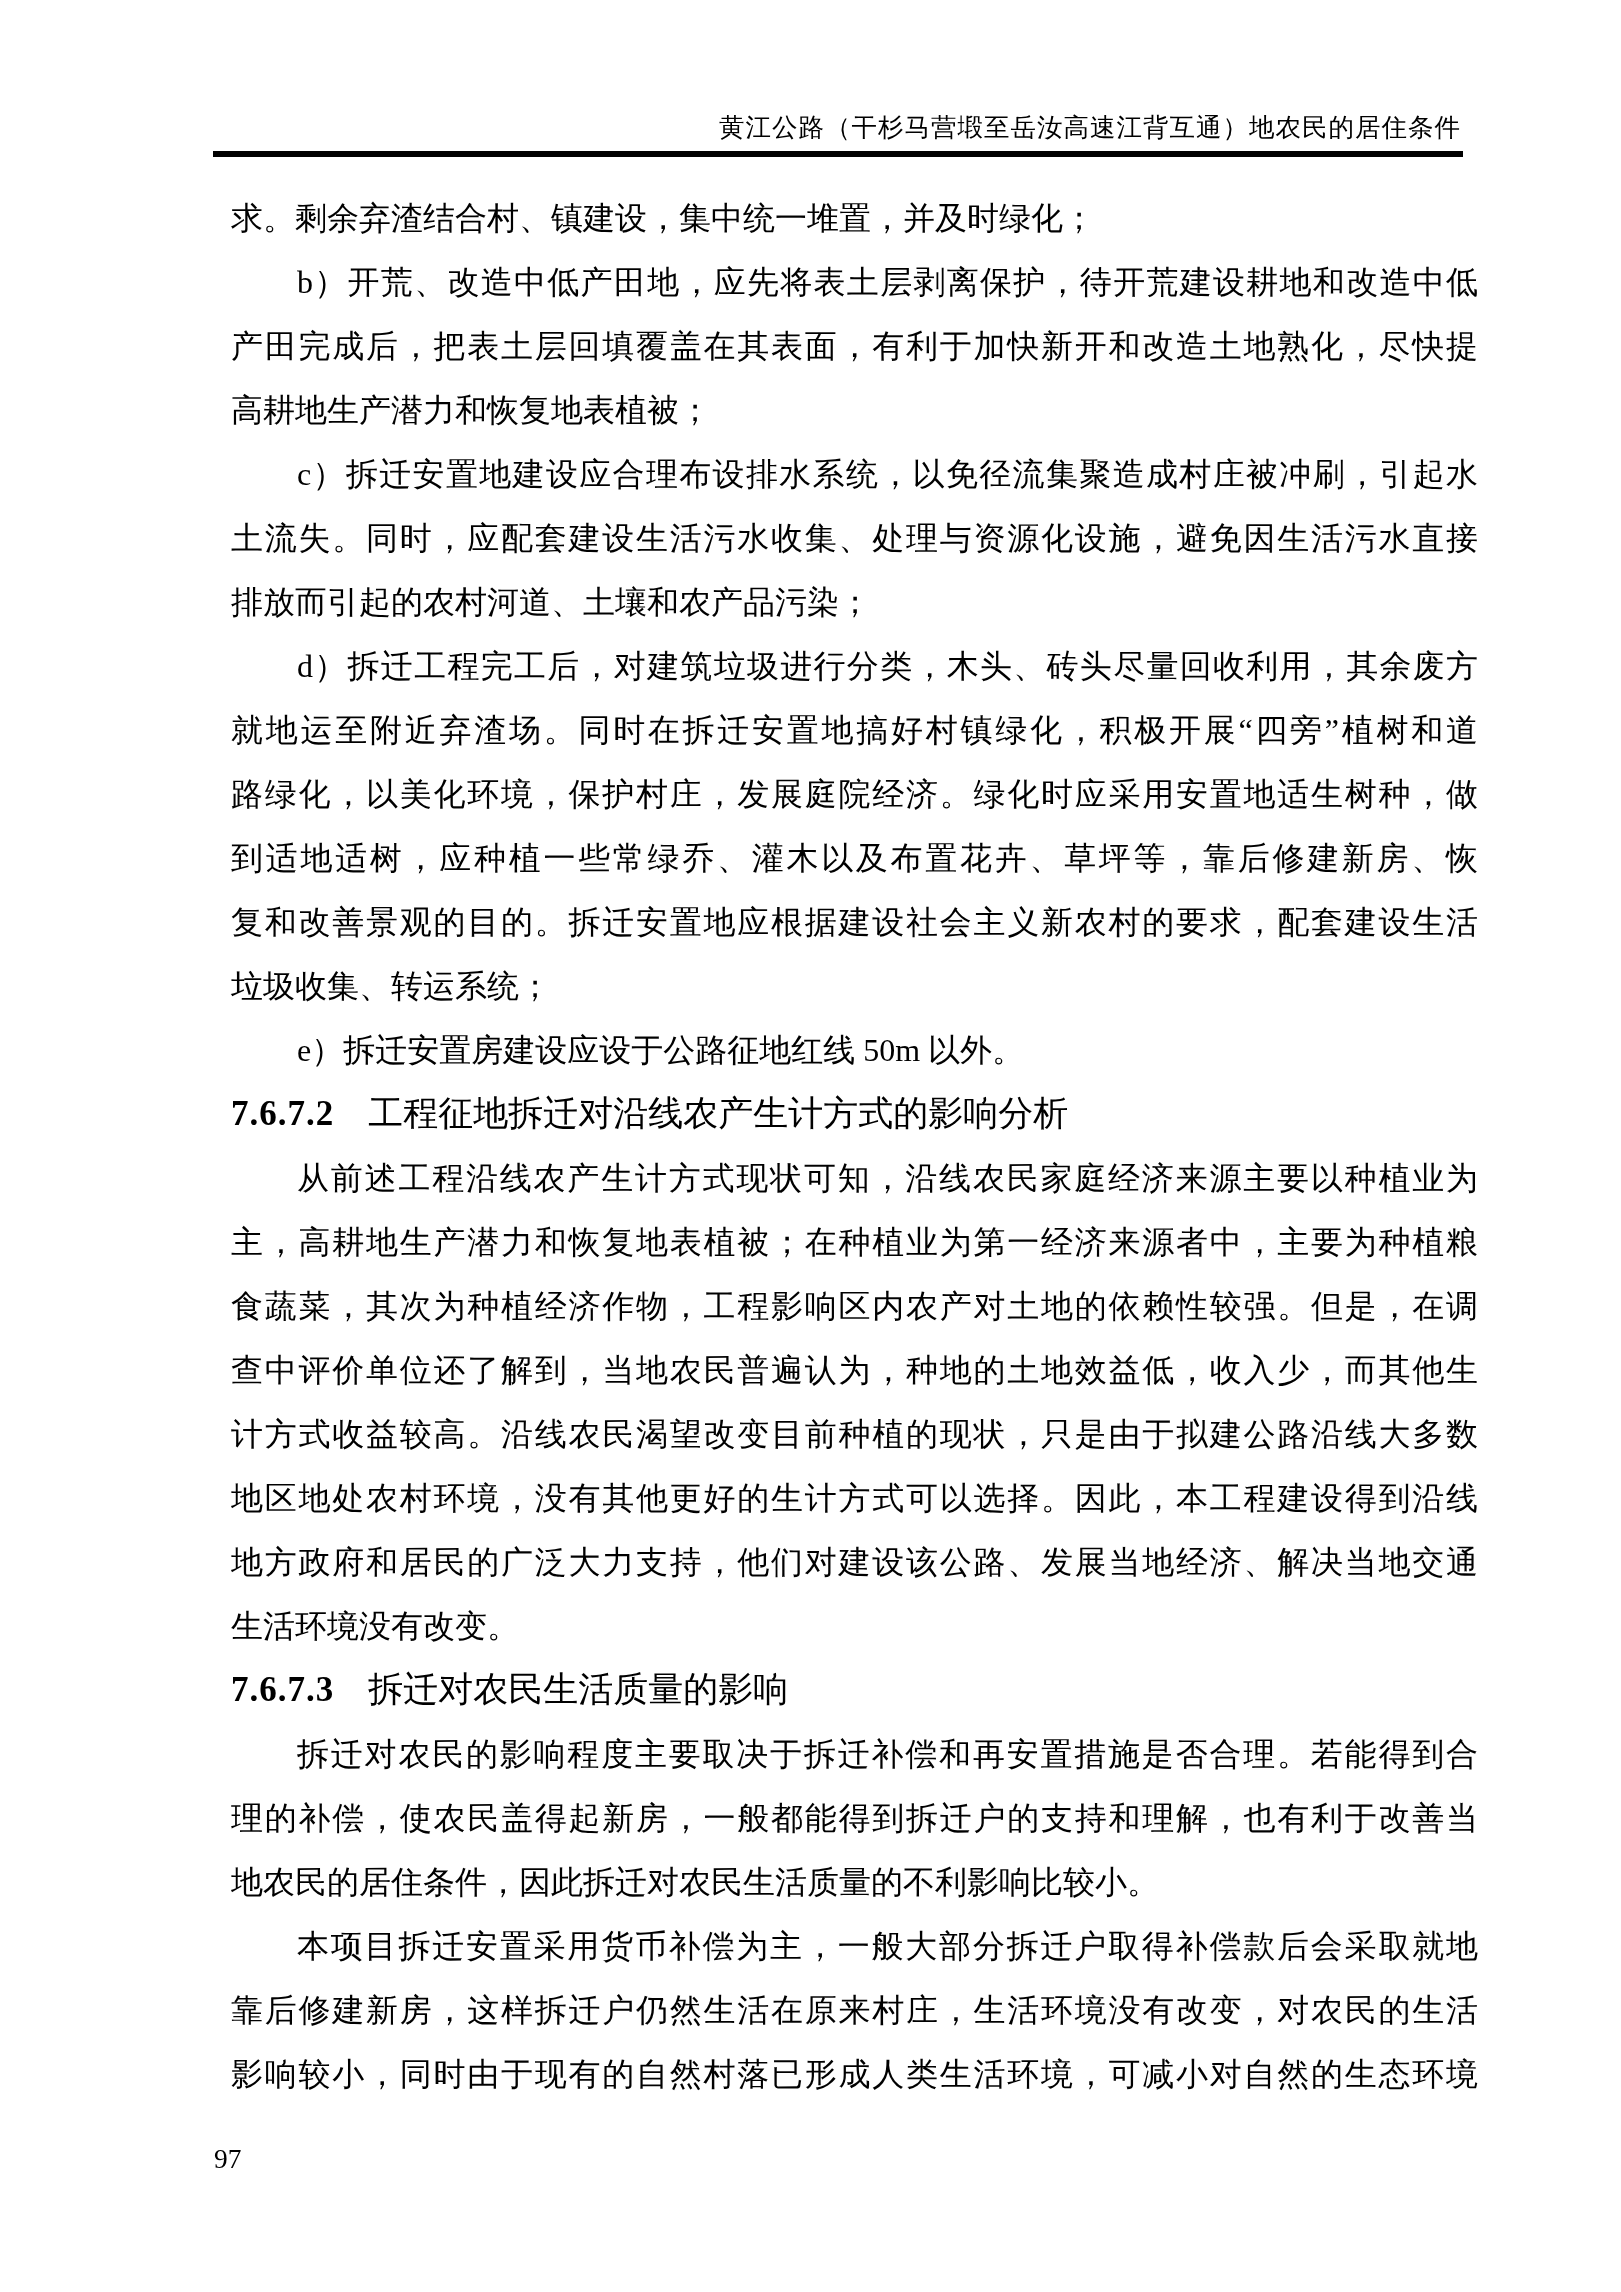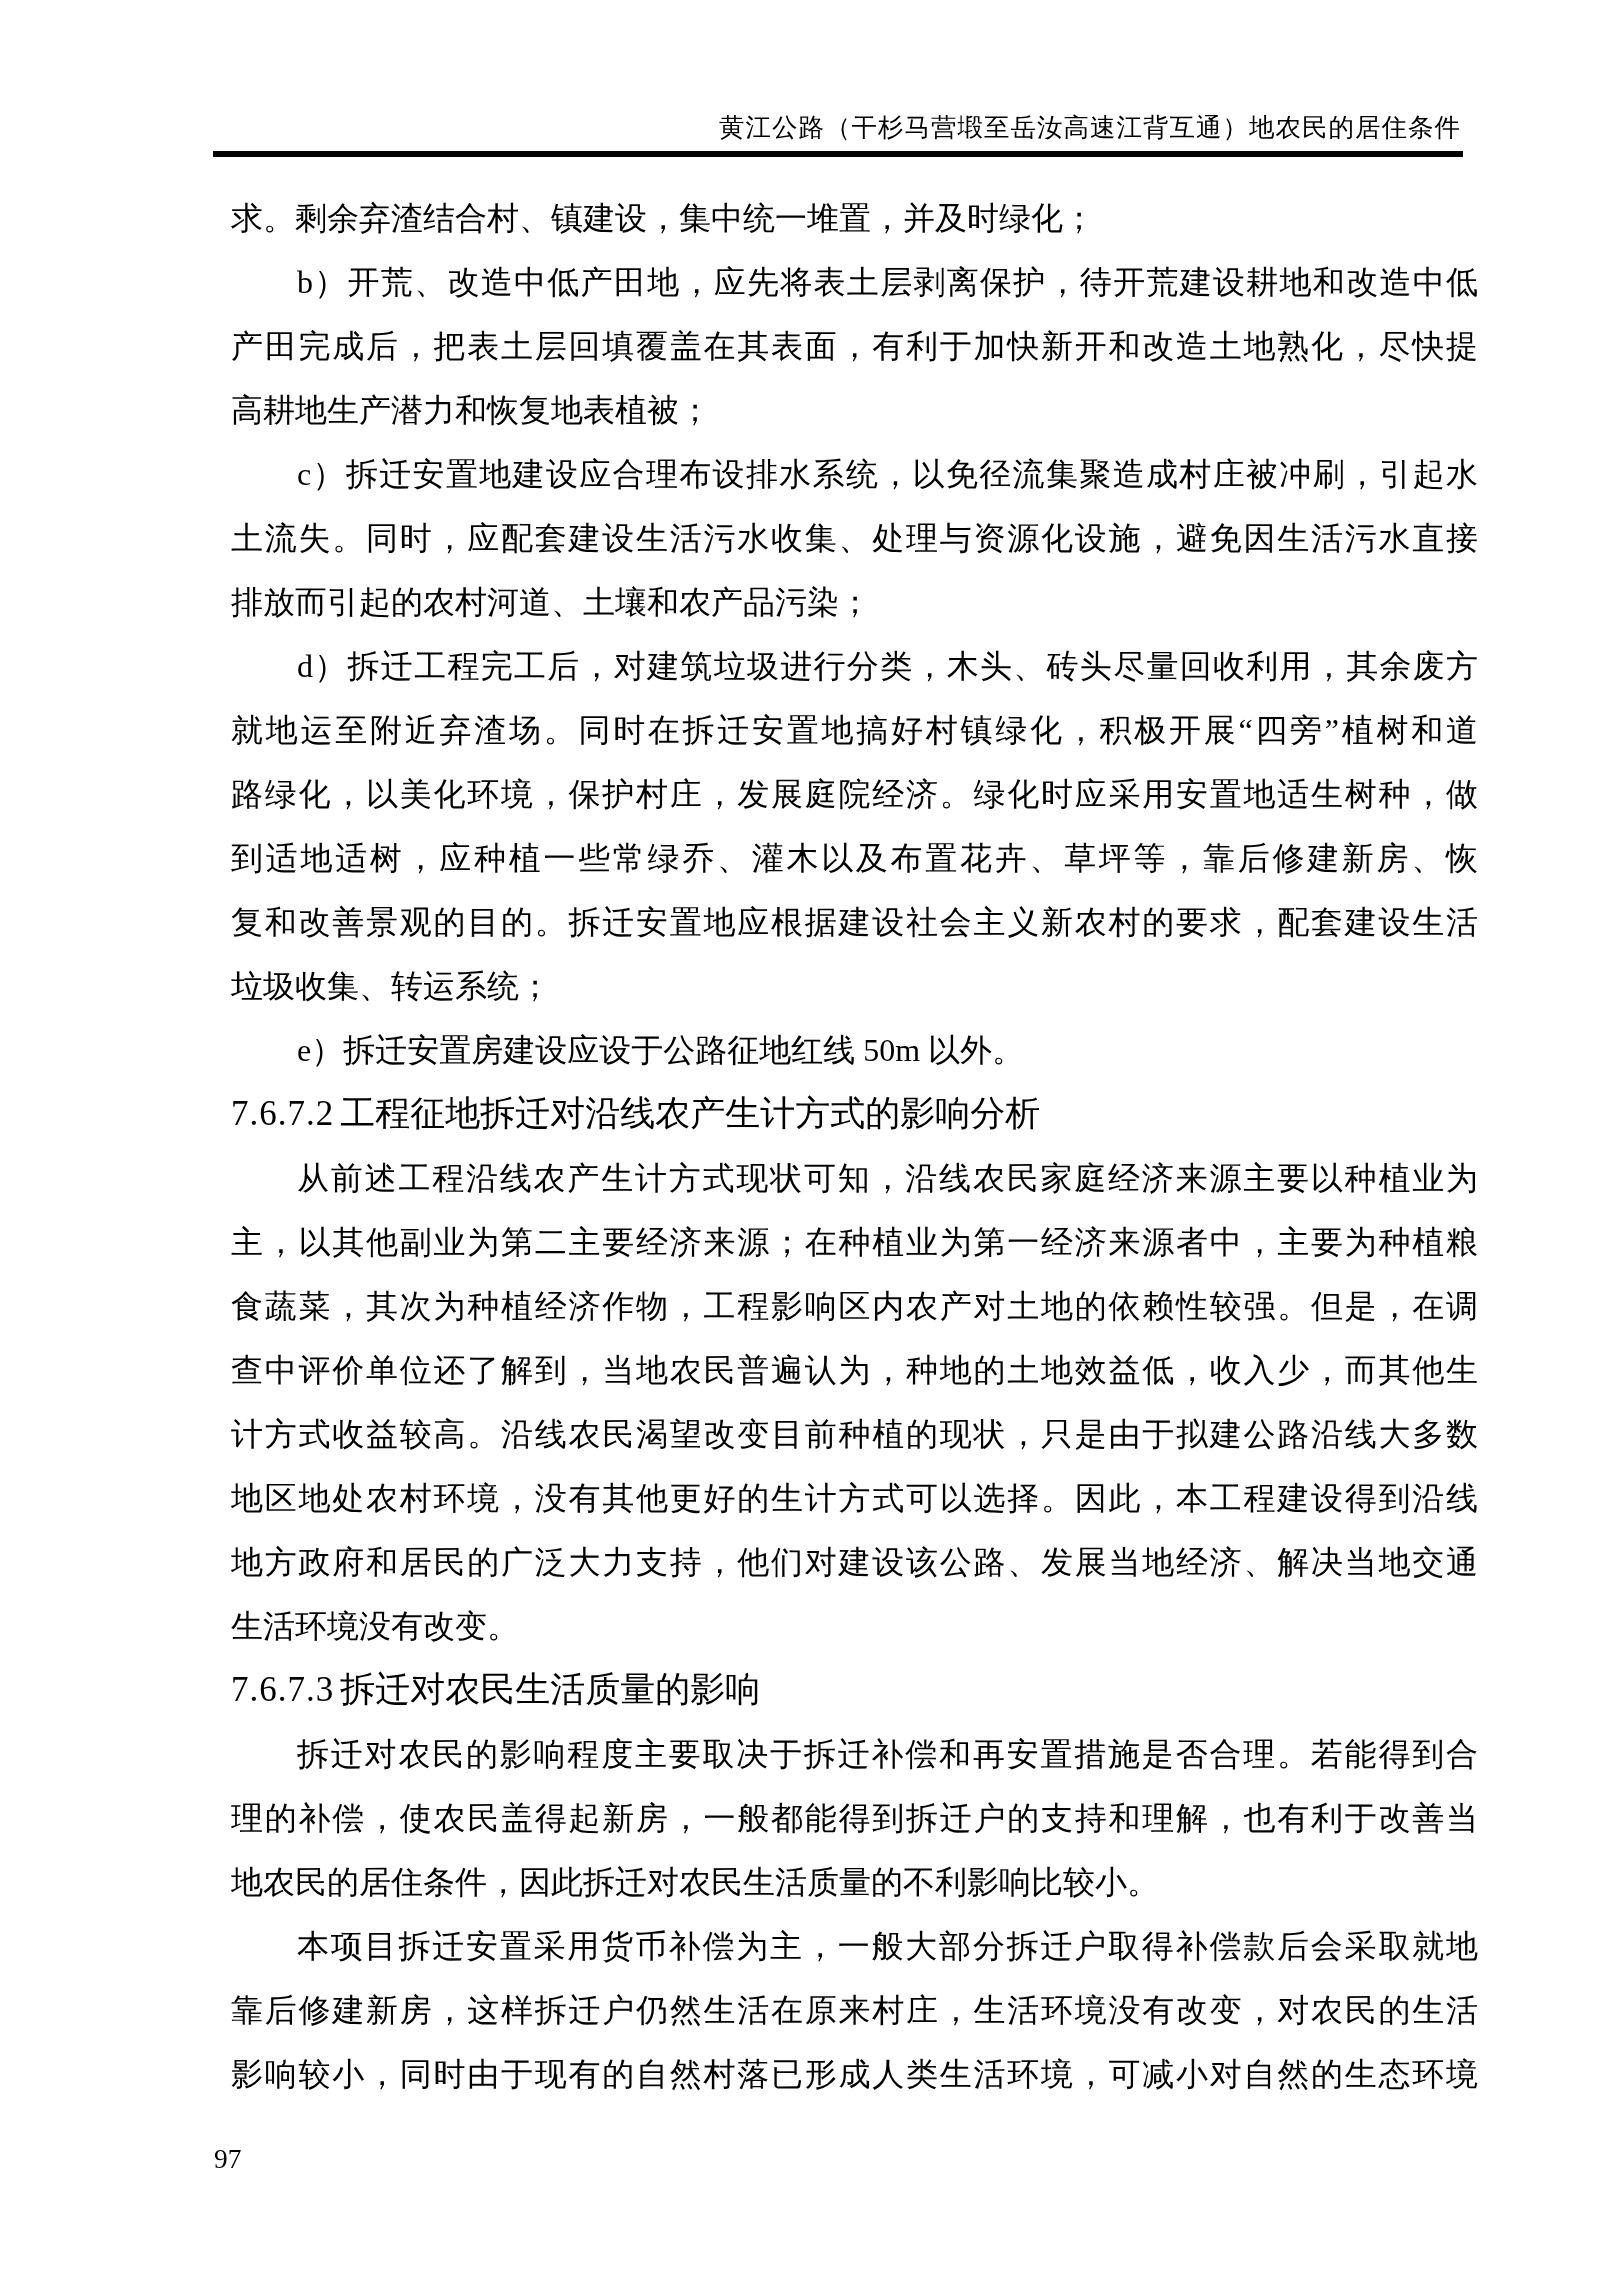--- a/index.html
+++ b/index.html
@@ -50,22 +50,23 @@
     white-space: nowrap;
     overflow: visible;
   }
   .line.indent { text-indent: 66px; }
   .line.last { text-align-last: left; }
   .line.heading {
     text-align-last: left;
     font-size: 35px;
   }
   .line.heading .hnum {
-    margin-right: 6px;
+    margin-right: 34px;
     letter-spacing: 1px;
+    font-weight: bold;
   }
   .page-footer {
     position: absolute;
     top: 2143px;
     left: 214px;
     width: 1247px;
     font-size: 27.4px;
     line-height: 33px;
   }
 </style>
@@ -88,21 +89,21 @@
       <div class="line last">排放而引起的农村河道、土壤和农产品污染；</div>
       <div class="line indent">d）拆迁工程完工后，对建筑垃圾进行分类，木头、砖头尽量回收利用，其余废方</div>
       <div class="line">就地运至附近弃渣场。同时在拆迁安置地搞好村镇绿化，积极开展“四旁”植树和道</div>
       <div class="line">路绿化，以美化环境，保护村庄，发展庭院经济。绿化时应采用安置地适生树种，做</div>
       <div class="line">到适地适树，应种植一些常绿乔、灌木以及布置花卉、草坪等，靠后修建新房、恢</div>
       <div class="line">复和改善景观的目的。拆迁安置地应根据建设社会主义新农村的要求，配套建设生活</div>
       <div class="line last">垃圾收集、转运系统；</div>
       <div class="line indent last">e）拆迁安置房建设应设于公路征地红线 50m 以外。</div>
       <div class="line heading"><span class="hnum">7.6.7.2</span><span>工程征地拆迁对沿线农产生计方式的影响分析</span></div>
       <div class="line indent">从前述工程沿线农产生计方式现状可知，沿线农民家庭经济来源主要以种植业为</div>
-      <div class="line">主，以其他副业为第二主要经济来源；在种植业为第一经济来源者中，主要为种植粮</div>
+      <div class="line">主，高耕地生产潜力和恢复地表植被；在种植业为第一经济来源者中，主要为种植粮</div>
       <div class="line">食蔬菜，其次为种植经济作物，工程影响区内农产对土地的依赖性较强。但是，在调</div>
       <div class="line">查中评价单位还了解到，当地农民普遍认为，种地的土地效益低，收入少，而其他生</div>
       <div class="line">计方式收益较高。沿线农民渴望改变目前种植的现状，只是由于拟建公路沿线大多数</div>
       <div class="line">地区地处农村环境，没有其他更好的生计方式可以选择。因此，本工程建设得到沿线</div>
       <div class="line">地方政府和居民的广泛大力支持，他们对建设该公路、发展当地经济、解决当地交通</div>
       <div class="line last">生活环境没有改变。</div>
       <div class="line heading"><span class="hnum">7.6.7.3</span><span>拆迁对农民生活质量的影响</span></div>
       <div class="line indent">拆迁对农民的影响程度主要取决于拆迁补偿和再安置措施是否合理。若能得到合</div>
       <div class="line">理的补偿，使农民盖得起新房，一般都能得到拆迁户的支持和理解，也有利于改善当</div>
       <div class="line last">地农民的居住条件，因此拆迁对农民生活质量的不利影响比较小。</div>

